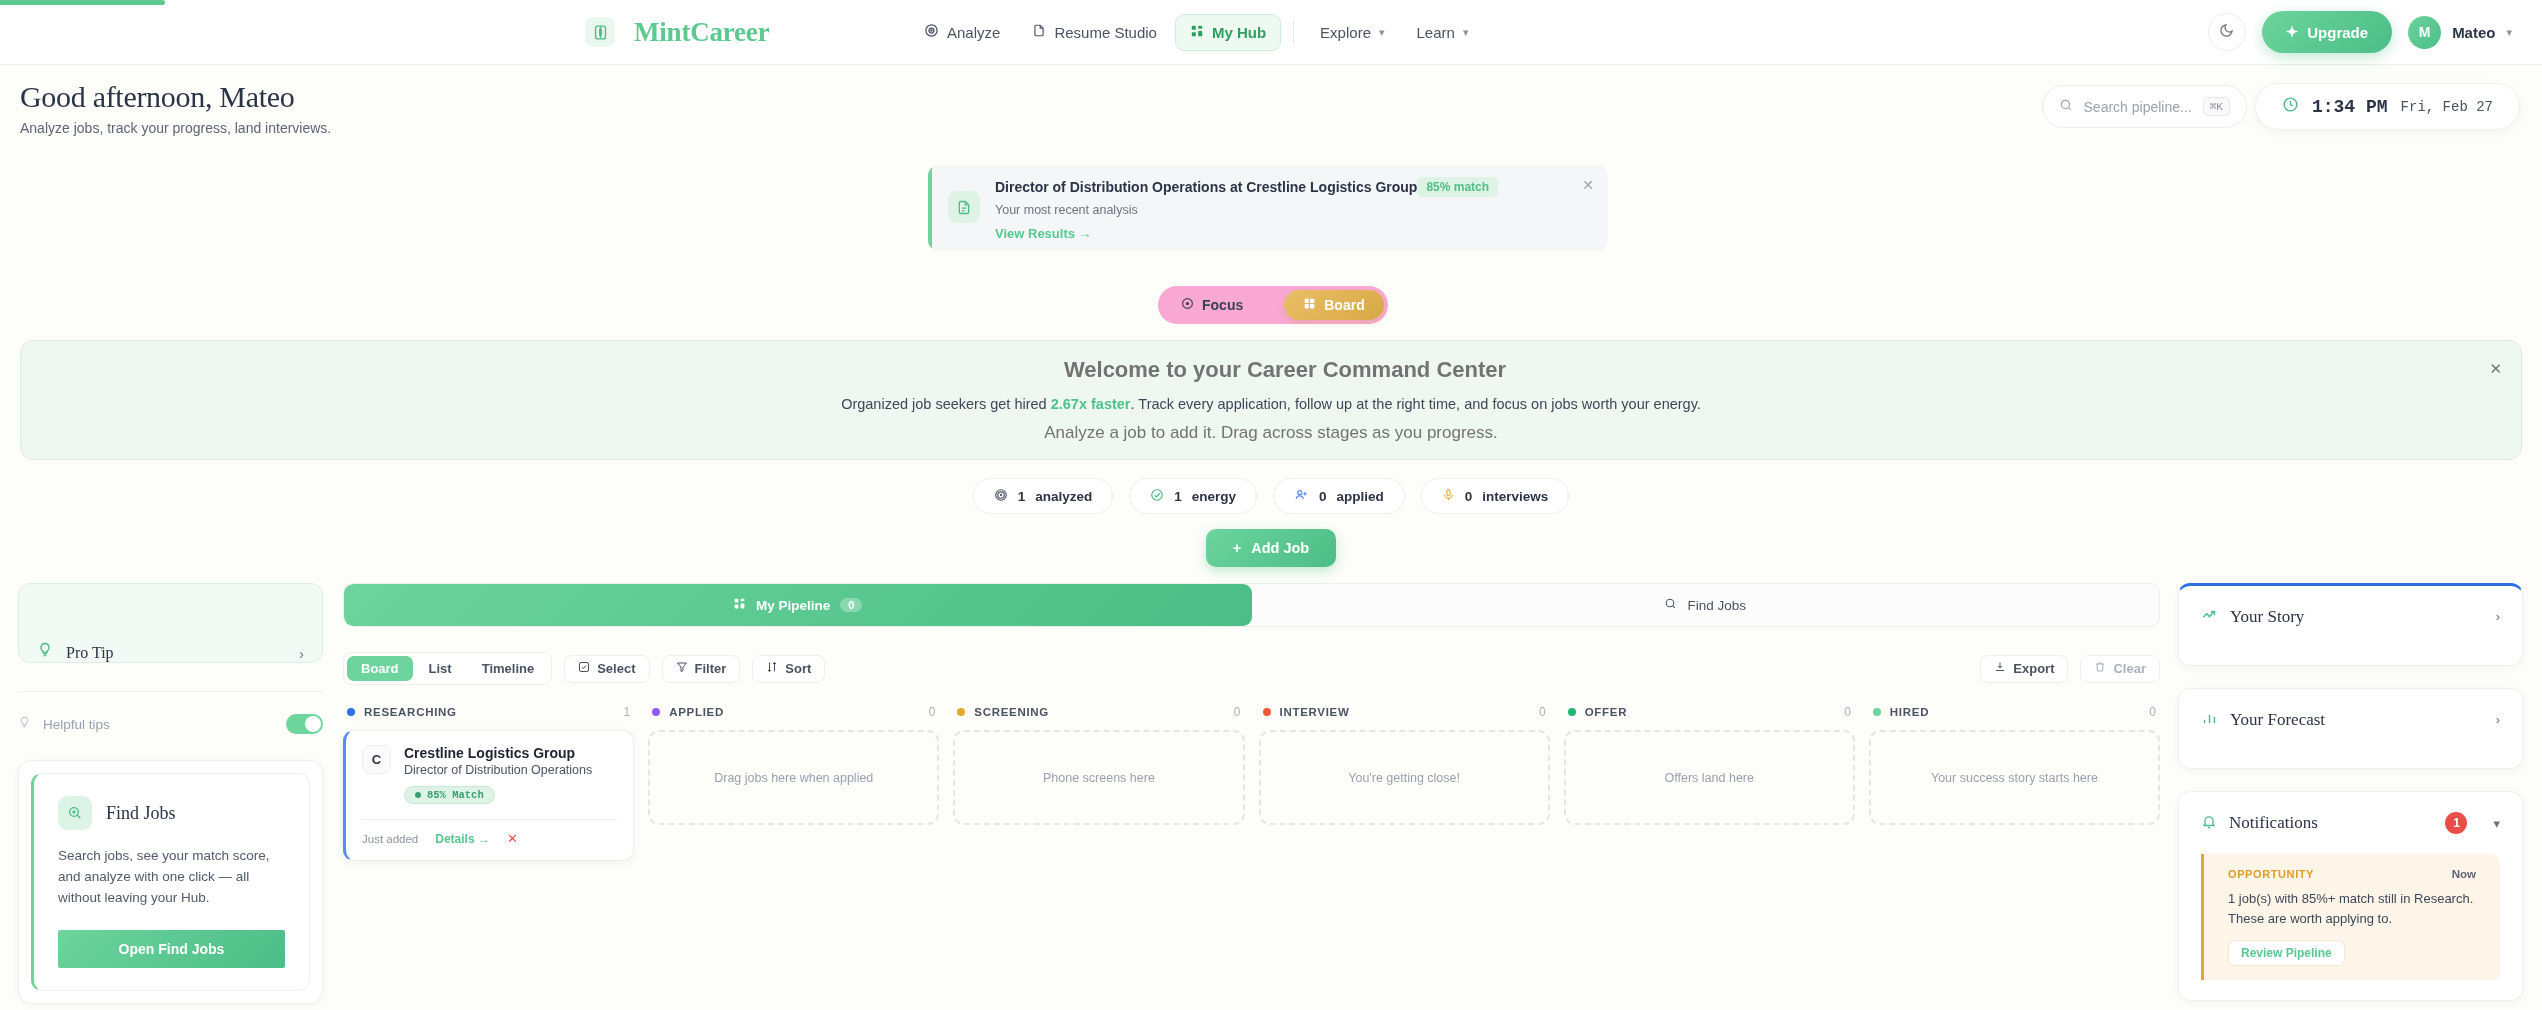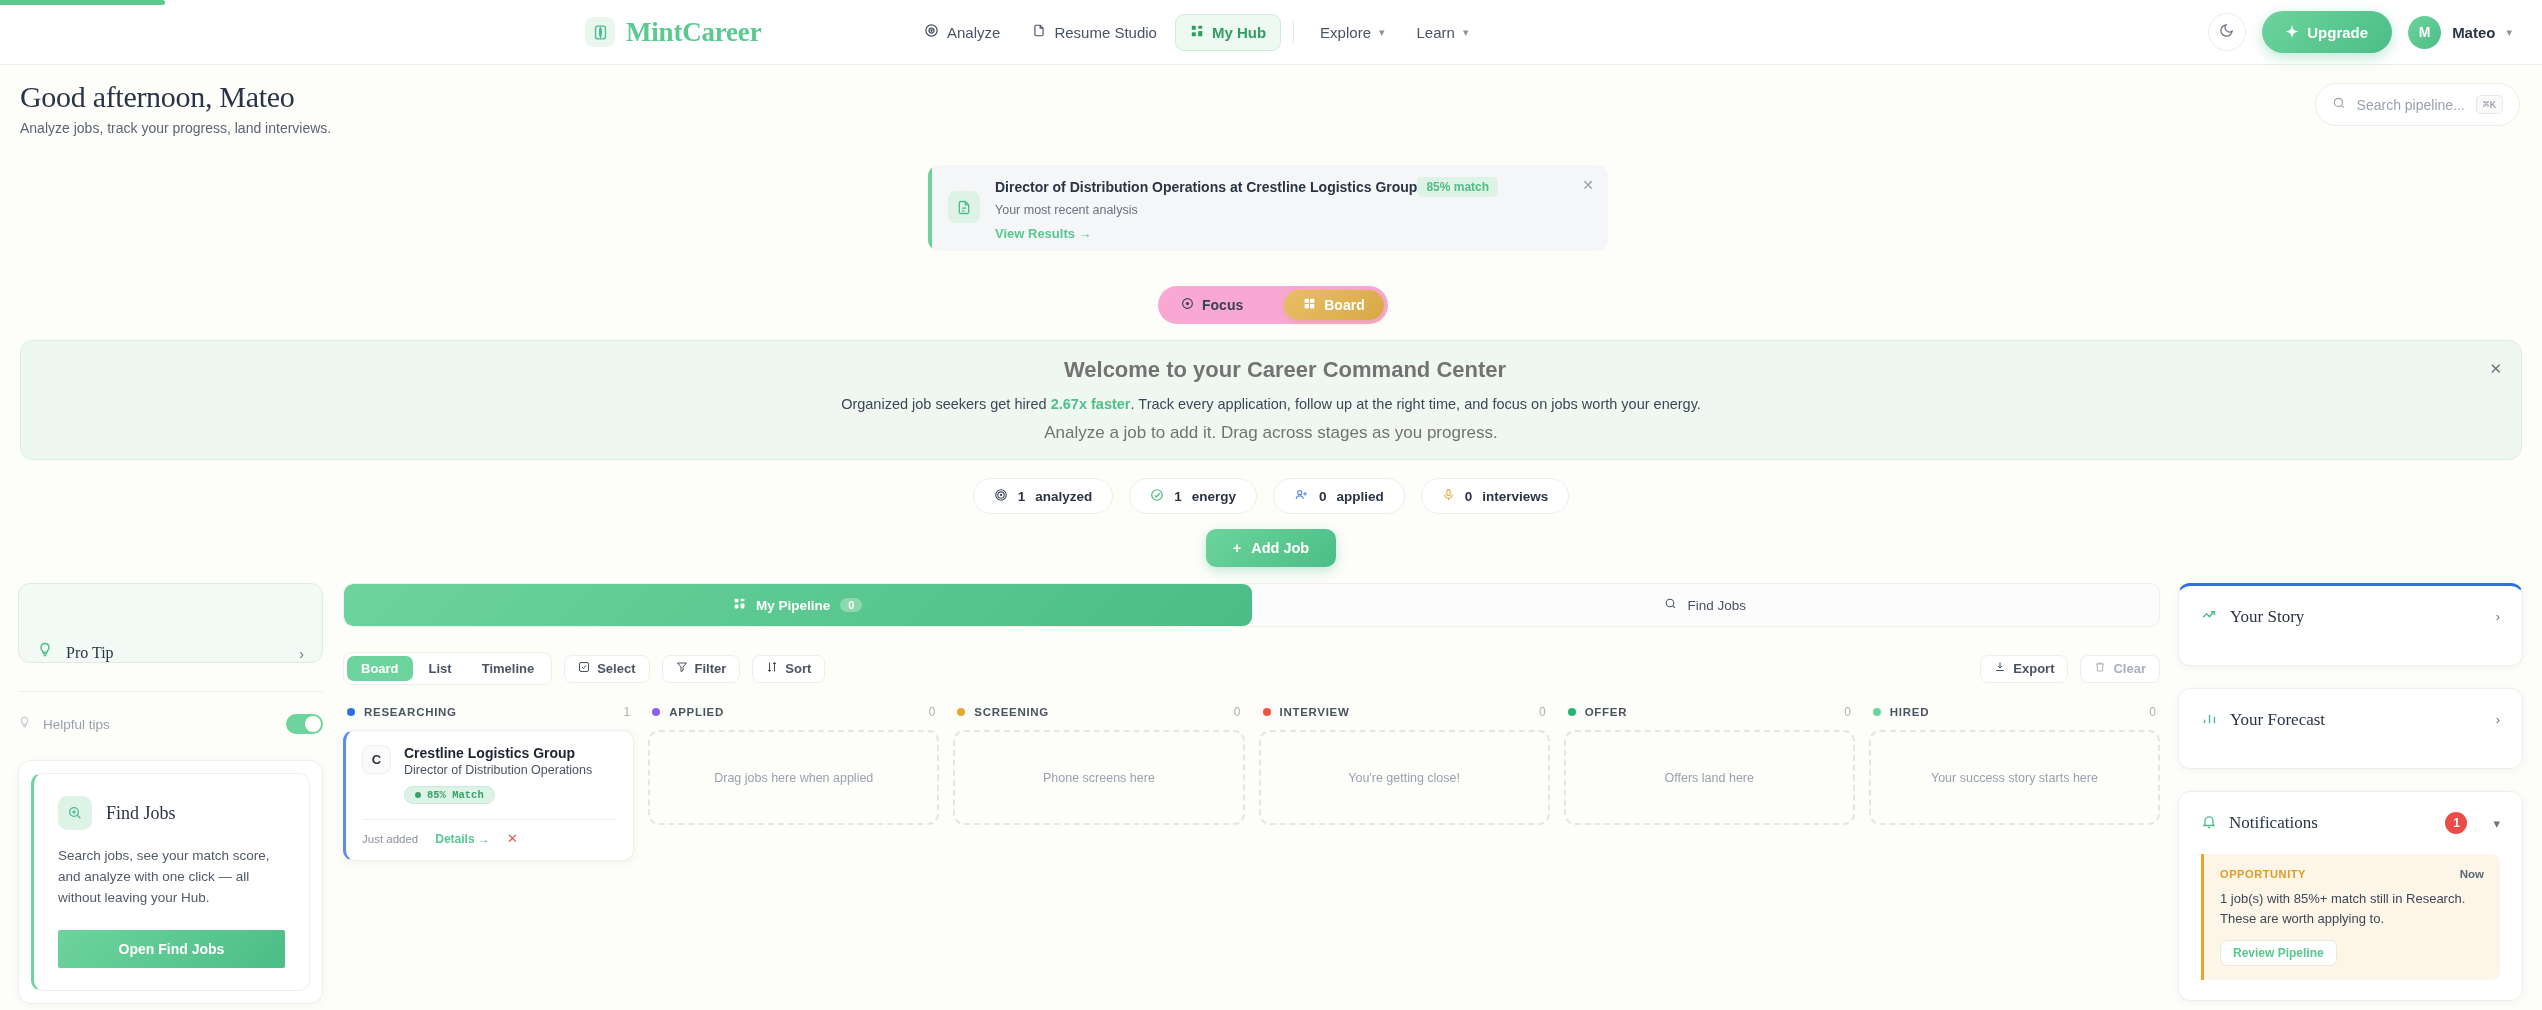--- a/index.html
+++ b/index.html
@@ -16,21 +16,21 @@
       background:#5cc98f; border-radius:0 3px 3px 0; z-index:60; }
 
   
   #header { position:absolute; top:0; left:0; width:2542px; height:65px;
       background:#ffffff; border-bottom:1px solid #eceeea;
       display:flex; align-items:center; }
   #brand { position:absolute; left:585px; display:flex; align-items:center; gap:11px; }
   #brand .mark { width:30px; height:30px; border-radius:8px; background:#e9f7ef;
       display:flex; align-items:center; justify-content:center; }
   #brand .name { font-family:"Liberation Serif", serif; font-size:27px;
-      font-weight:700; color:#5cc98f; letter-spacing:-0.2px; }
+      font-weight:700; color:#5cc98f; letter-spacing:-0.2px;margin-left:8px; }
 
   #mainnav { position:absolute; left:910px; display:flex; align-items:center; gap:4px; }
   .navitem { display:flex; align-items:center; gap:8px; padding:9px 14px;
       border-radius:9px; font-size:15px; color:#4a5362; white-space:nowrap; }
   .navitem.active { background:#eef9f2; border:1px solid #cdeedc; color:#2f9e63;
       font-weight:700; }
   .navdiv { width:1px; height:22px; background:#e6e8e4; margin:0 8px; }
   .navitem .chev { font-size:11px; color:#8b93a1; }
 
   #headright { position:absolute; right:30px; display:flex; align-items:center; gap:16px; }
@@ -202,21 +202,21 @@
       box-shadow:0 2px 10px rgba(0,0,0,.04); margin-bottom:22px; }
   .rcard.accent-blue { border-top:3px solid #2f6fe4; }
   .rhead { display:flex; align-items:center; gap:12px; padding:20px 22px; }
   .rhead .t { font-family:"Liberation Serif", serif; font-size:17px; color:#2b3445; flex:1; }
   .rhead .chev { font-size:13px; color:#6b7380; }
   .rpad { height:18px; }
   .nbadge { width:22px; height:22px; border-radius:50%; background:#ea4c47; color:#fff;
       font-size:12px; font-weight:700; display:flex; align-items:center;
       justify-content:center; }
   .notif { margin:0 22px 20px 22px; background:#fdf6e8; border-left:3px solid #e8a62f;
-      border-radius:0 8px 8px 0; padding:14px 16px; }
+      border-radius:0 8px 8px 0; padding:14px 24px; }
   .notif .nrow { display:flex; align-items:center; }
   .notif .kind { flex:1; font-size:11px; font-weight:700; color:#e09b26; letter-spacing:.6px; }
   .notif .when { font-size:11.5px; color:#5d6575; font-weight:700; }
   .notif .msg { font-size:13px; color:#3d4757; line-height:1.5; margin-top:9px; }
   .notif .act { display:inline-flex; margin-top:12px; background:#fff;
       border:1px solid #f0e6d2; border-radius:7px; padding:5px 12px;
       font-size:12px; color:#57c892; font-weight:700; }
 </style>
 </head>
 <body>
@@ -304,20 +304,30 @@
 <div id="toprow-right">
   <div id="search-pipeline">
     <span>
       <svg width="14" height="14" viewBox="0 0 24 24" fill="none" stroke="#9aa1ae" stroke-width="2">
         <circle cx="11" cy="11" r="7"></circle>
           <path d="M20 20l-3.5-3.5"></path>
       </svg>
     </span>
     <span class="ph">Search pipeline...</span>
     <span class="kbd">⌘K</span>
+  </div>
+  <div id="clock">
+    <span>
+      <svg width="17" height="17" viewBox="0 0 24 24" fill="none" stroke="#4cbd87" stroke-width="2">
+        <circle cx="12" cy="12" r="9"></circle>
+          <path d="M12 7v5l3 2"></path>
+      </svg>
+    </span>
+    <span class="time">1:34 PM</span>
+    <span class="date">Fri, Feb 27</span>
   </div>
 </div>
 
 <div id="recent-card">
   <div class="accent"></div>
   <div class="inner">
     <div class="docicon">
       <svg width="16" height="17" viewBox="0 0 24 24" fill="none" stroke="#4cbd87" stroke-width="2">
         <path d="M14 3H7a2 2 0 0 0-2 2v14a2 2 0 0 0 2 2h10a2 2 0 0 0 2-2V8z"></path>
           <path d="M14 3v5h5"></path>

